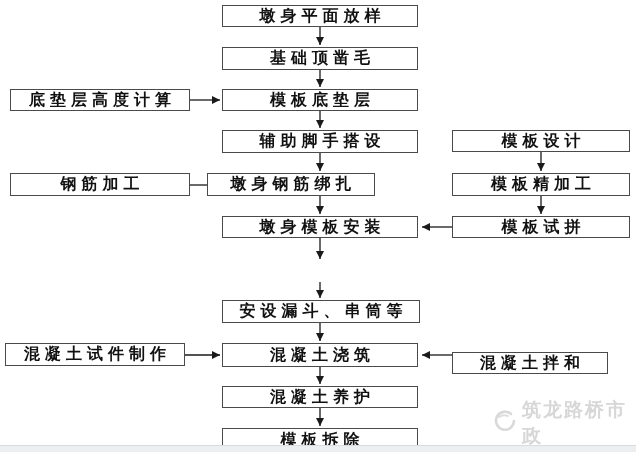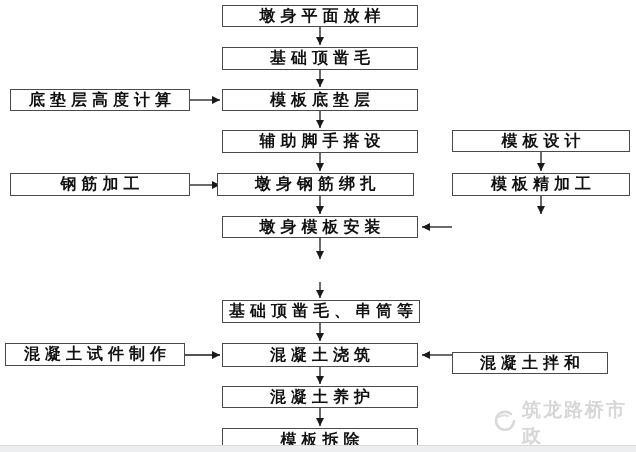--- a/index.html
+++ b/index.html
@@ -106,33 +106,34 @@
 
       <line x1="452" y1="227" x2="422" y2="227" marker-end="url(#ah)"></line>
       <line x1="452" y1="355" x2="422" y2="355" marker-end="url(#ah)"></line>
     </g>
   </svg>
 
   <div class="node" style="left:222px;top:5px;width:196px;height:22px">墩身平面放样</div>
   <div class="node" style="left:222px;top:47px;width:196px;height:23px">基础顶凿毛</div>
   <div class="node" style="left:222px;top:89px;width:196px;height:22px">模板底垫层</div>
   <div class="node" style="left:222px;top:130px;width:196px;height:23px">辅助脚手搭设</div>
-  <div class="node" style="left:217px;top:173px;width:197px;height:23px">墩身钢筋绑扎</div>
+  <div class="node" style="left:207px;top:173px;width:168px;height:23px">墩身钢筋绑扎</div>
   <div class="node" style="left:222px;top:216px;width:196px;height:22px">墩身模板安装</div>
-  <div class="node" style="left:222px;top:300px;width:198px;height:23px">基础顶凿毛、串筒等</div>
+  <div class="node" style="left:222px;top:300px;width:198px;height:23px">安设漏斗、串筒等</div>
   <div class="node" style="left:222px;top:343px;width:196px;height:24px">混凝土浇筑</div>
   <div class="node" style="left:222px;top:386px;width:196px;height:22px">混凝土养护</div>
   <div class="node" style="left:222px;top:428px;width:196px;height:24px">模板拆除</div>
 
   <div class="node" style="left:10px;top:89px;width:180px;height:22px">底垫层高度计算</div>
   <div class="node" style="left:5px;top:343px;width:180px;height:23px">混凝土试件制作</div>
   <div class="node" style="left:10px;top:173px;width:180px;height:23px">钢筋加工</div>
 
   <div class="node" style="left:452px;top:130px;width:178px;height:22px">模板设计</div>
   <div class="node" style="left:452px;top:173px;width:178px;height:23px">模板精加工</div>
+  <div class="node" style="left:452px;top:216px;width:178px;height:22px">模板试拼</div>
   <div class="node" style="left:452px;top:352px;width:156px;height:22px">混凝土拌和</div>
 
   <div class="watermark">
     <span>
       <svg width="28" height="28" viewBox="0 0 28 28" fill="none">
         <path d="M21 7 A 9 9 0 1 0 24 14" stroke="#d9d9d9" stroke-width="2.6" stroke-linecap="round"></path>
         <path d="M9 10 q 4 -3 9 -1" stroke="#dedede" stroke-width="2" stroke-linecap="round"></path>
       </svg>
     </span>
     <span class="wm-text">筑龙路桥市政</span>

